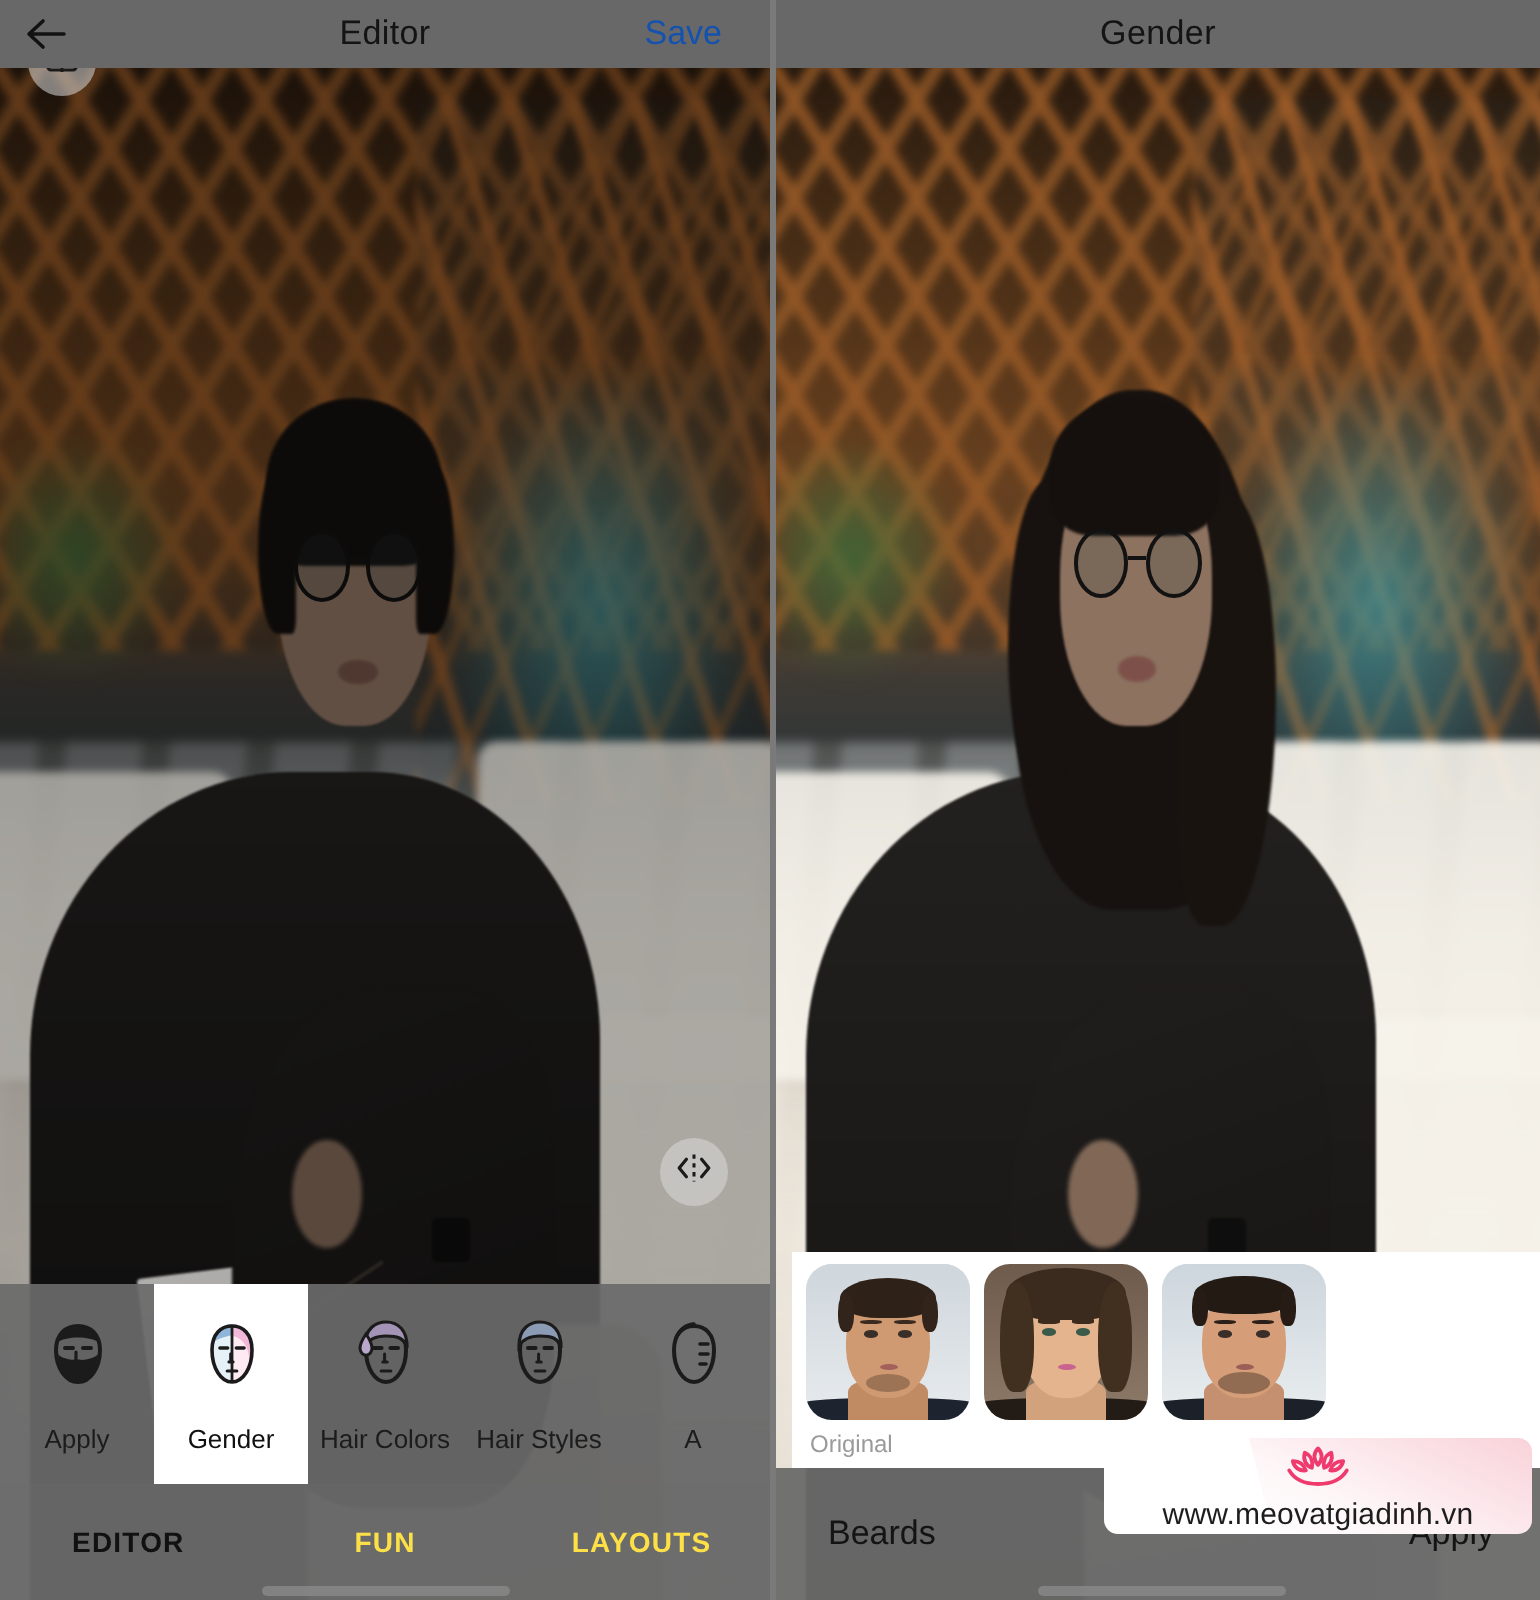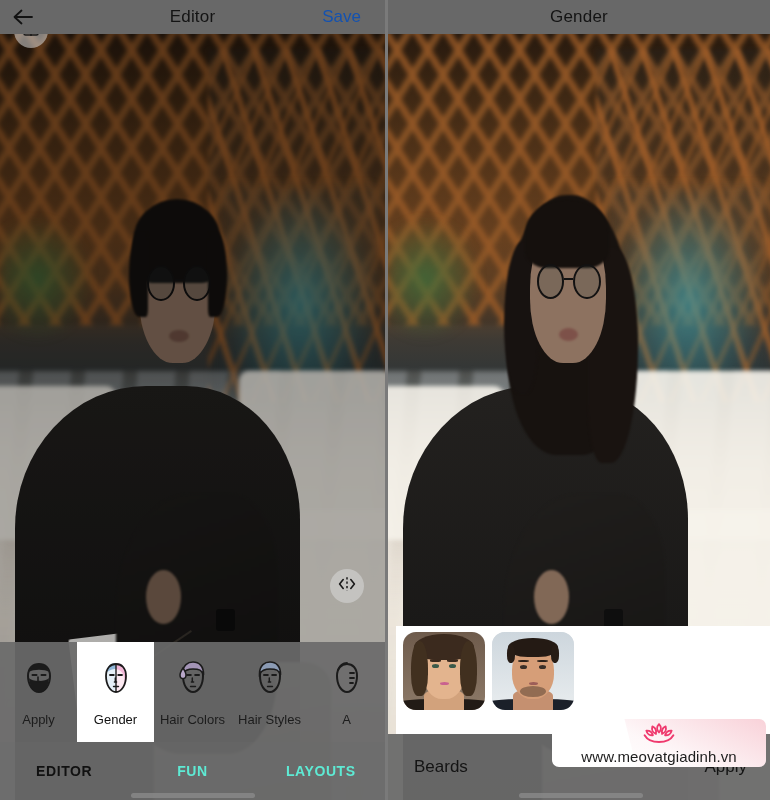--- a/index.html
+++ b/index.html
@@ -157,21 +157,21 @@
   .effect-item.selected { background: #ffffff; }
   .effect-label { font-size: 13px; color: #1c1c1c; white-space: nowrap; }
   .effect-item.selected .effect-label { color: #111; }
 
   .tabbar {
     position: absolute; left: 0; bottom: 0; width: 385px; height: 58px;
     background: rgba(106,106,106,.95); display: flex; align-items: center; z-index: 5;
   }
   .tab {
     flex: 1 1 0; text-align: center; font-size: 14px; font-weight: 700;
-    letter-spacing: .6px; color: #5eead4; cursor: pointer;
+    letter-spacing: .6px; color: #fde047; cursor: pointer;
   }
   .tab.active { color: #111111; }
   .nav-pill {
     position: absolute; left: 50%; transform: translateX(-50%); bottom: 2px;
     width: 124px; height: 5px; border-radius: 3px; background: rgba(140,140,140,.75);
   }
 
   
   .thumb-strip {
     position: absolute; left: 8px; bottom: 66px; width: 380px; height: 108px;
@@ -405,20 +405,40 @@
           <div class="glasses" style="left:38.6%; top:30%; width:7.2%; height:4.6%;"></div>
           <div class="glasses" style="left:48%; top:30%; width:7.2%; height:4.6%;"></div>
           <div class="glasses-bridge" style="left:45.8%; top:31.8%; width:2.2%;"></div>
           <div class="lips" style="left:44.4%; top:38.4%; width:5%; height:1.7%; background:#7a4a44;"></div>
         </div>
       </div>
     </div>
 
     <div class="thumb-strip">
 
+      <div class="thumb-cell">
+        <div class="thumb">
+          <div class="tface">
+            <div class="tbg" style="background:linear-gradient(180deg,#cfd6dc,#e7ebee);"></div>
+            <div class="tshoulder"></div>
+            <div class="tneck" style="background:#c08a63;"></div>
+            <div class="thead" style="background:#cf9a72;"></div>
+            <div class="thair" style="left:21%; top:9%; width:58%; height:26%; background:#2e2118;"></div>
+            <div class="thair" style="left:19%; top:18%; width:10%; height:26%; background:#32241a;"></div>
+            <div class="thair" style="left:71%; top:18%; width:10%; height:26%; background:#32241a;"></div>
+            <div class="tbrow" style="left:33%; top:36%;"></div>
+            <div class="tbrow" style="left:54%; top:36%;"></div>
+            <div class="teye" style="left:35%; top:42%;"></div>
+            <div class="teye" style="left:56%; top:42%;"></div>
+            <div class="tmouth" style="top:64%; background:#a4615c;"></div>
+            <div class="thair" style="left:36%; top:70%; width:28%; height:12%; background:rgba(60,42,30,.35); border-radius:50%;"></div>
+          </div>
+        </div>
+        <div class="thumb-label">Original</div>
+      </div>
 
 
       <div class="thumb-cell">
         <div class="thumb sel">
           <div class="tface">
             <div class="tbg" style="background:linear-gradient(180deg,#6e5b4c,#8d7a68);"></div>
             <div class="tshoulder" style="background:#221b16;"></div>
             <div class="tneck" style="background:#d2a27c;"></div>
             <div class="thead" style="background:#e3b48e;"></div>
             <div class="thair" style="left:14%; top:2%; width:72%; height:34%; background:#3b2a1e;"></div>

